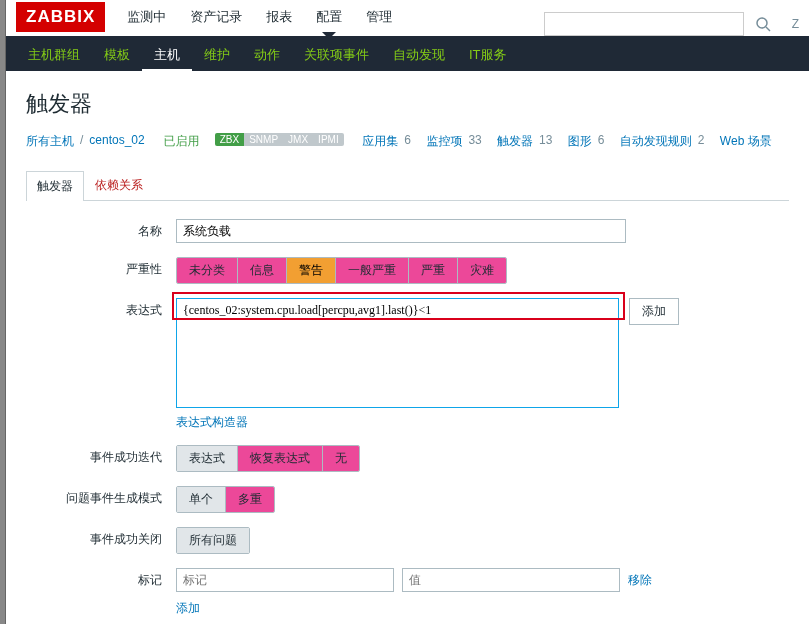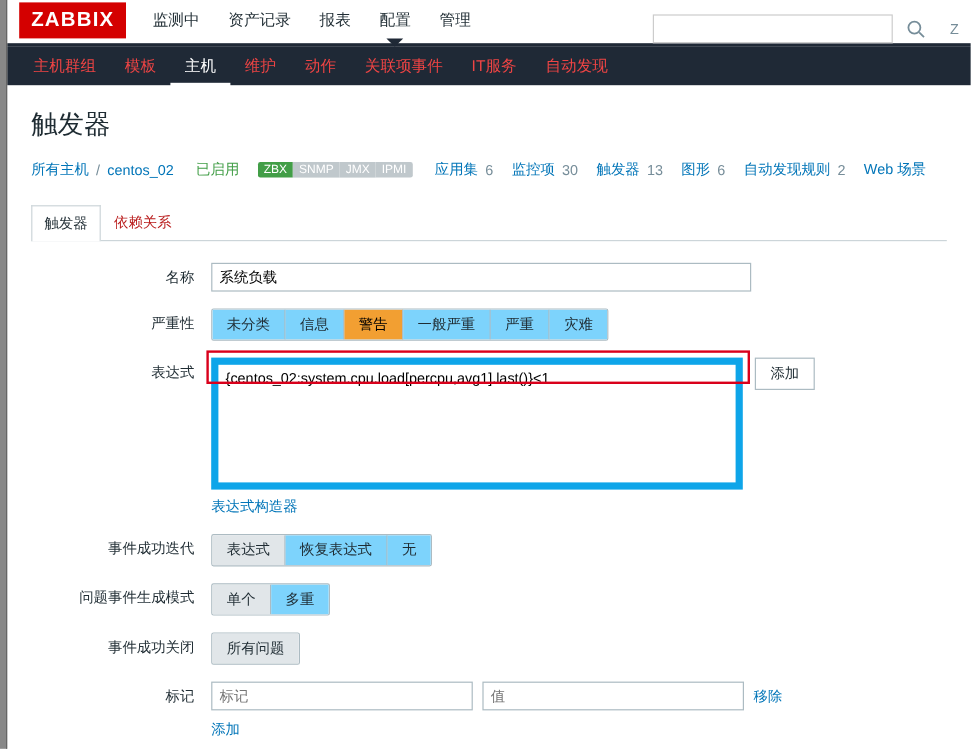--- a/index.html
+++ b/index.html
@@ -9,50 +9,50 @@
 .top-bar { height:39px; background:#fff; display:flex; align-items:flex-end; border-bottom:3px solid #1f2936; }
 .logo { background:#d40000; color:#fff; font-weight:bold; font-size:17px; height:30px; margin:4px 10px 4px 10px; padding:0 10px; display:flex; align-items:center; letter-spacing:1px; }
 .top-menu { display:flex; gap:0; }
 .top-menu a { color:#1f2c33; text-decoration:none; padding:10px 12px; font-size:13px; }
 .top-menu a.active { position:relative; }
 .top-menu a.active::after { content:''; position:absolute; bottom:-3px; left:50%; transform:translateX(-50%); width:0; height:0; border-left:7px solid transparent; border-right:7px solid transparent; border-top:7px solid #1f2936; }
 .search-wrap { margin-left:auto; display:flex; align-items:center; gap:8px; margin-right:10px;}
 .search-input { width:200px; height:24px; border:1px solid #ccc; padding:0 6px; font-size:12px; }
 .search-icon { width:22px; height:22px; display:flex; align-items:center; justify-content:center; color:#768d99;}
 .sub-nav { background:#1f2936; height:32px; display:flex; align-items:center; padding-left:10px; }
-.sub-nav a { color:#ef4444; text-decoration:none; padding:8px 12px; font-size:13px; }
+.sub-nav a { color:#84cc16; text-decoration:none; padding:8px 12px; font-size:13px; }
 .sub-nav a.active { color:#fff; border-bottom:3px solid #fff; padding-bottom:5px; }
 .page-content { padding:18px 20px 10px 20px; }
 h1 { font-size:22px; font-weight:normal; color:#1f2c33; margin-bottom:14px; }
-.bc-row { display:flex; align-items:center; flex-wrap:wrap; gap:6px; font-size:12px; color:#768d99; margin-bottom:16px; padding-bottom:4px; }
+.bc-row { display:flex; align-items:flex-start; flex-wrap:wrap; gap:6px; font-size:12px; color:#768d99; margin-bottom:16px; padding-bottom:4px; }
 .bc-row a { color:#0275b8; text-decoration:none; }
 .bc-row .sep { color:#768d99; }
 .status-enabled { color:#429e47; }
 .tag { display:inline-block; padding:1px 5px; font-size:10px; color:#fff; border-radius:2px; }
 .tag.green { background:#429e47; }
 .tag.grey { background:#c0c8cc; color:#fff; }
 .tag-group { display:flex; gap:0; }
 .tag-group .tag { border-radius:0; }
 .tag-group .tag:first-child { border-radius:2px 0 0 2px; }
 .tag-group .tag:last-child { border-radius:0 2px 2px 0; }
 .count { color:#768d99; }
 .nav-tabs { border-bottom:1px solid #ccd5d9; display:flex; gap:0; margin-bottom:18px; }
 .nav-tabs a { padding:6px 10px; color:#b91c1c; text-decoration:none; border:1px solid transparent; border-bottom:none; font-size:12px;}
 .nav-tabs a.active { border-color:#ccd5d9; background:#fff; color:#1f2c33; position:relative; top:1px; }
 .form-row { display:flex; align-items:flex-start; margin-bottom:14px;justify-content:space-between; }
 .form-row > label { width:150px; text-align:right; padding-right:14px; padding-top:4px; color:#1f2c33; font-size:12px;}
 .form-row .ctrl { flex:1; }
 .text-input { width:450px; height:24px; border:1px solid #acbbc2; padding:0 6px; font-size:12px; }
 .segmented { display:flex; border:1px solid #acbbc2; border-radius:2px; overflow:hidden; width:fit-content; }
-.segmented button { background:#7dd3fc; border:none; border-right:1px solid #acbbc2; padding:4px 12px; font-size:12px; cursor:pointer; color:#1f2c33;}
+.segmented button { background:#ec4899; border:none; border-right:1px solid #acbbc2; padding:4px 12px; font-size:12px; cursor:pointer; color:#1f2c33;}
 .segmented button:last-child { border-right:none; }
 .segmented button.sel { background:#e1e6e9; }
 .segmented button.sel-orange { background:#f29f32; color:#000000; }
 .expr-wrap { display:flex; gap:10px; align-items:flex-start; }
-.expr-area { width:443px; height:110px; border:6px solid #0ea5e9; padding:4px 6px; font-size:12px; font-family:Liberation Sans, sans-serif; resize:none;}
+.expr-area { width:443px; height:110px; border:1px solid #0ea5e9; padding:4px 6px; font-size:12px; font-family:Liberation Serif, serif; resize:none;}
 .red-box { position:absolute; border:2px solid #d9001b; pointer-events:none; }
 .btn { border:1px solid #acbbc2; background:#fff; padding:4px 12px; font-size:12px; cursor:pointer; color:#1f2c33;}
 .link-blue { color:#0275b8; text-decoration:none; font-size:12px; }
 .tag-row-ctrl { display:flex; gap:8px; align-items:center; margin-bottom:8px;}
 .tag-row-ctrl input { width:218px; height:24px; border:1px solid #acbbc2; padding:0 6px; font-size:12px;}
 .expr-rel { position:relative; }
 </style>
 </head>
 <body>
 
@@ -80,22 +80,22 @@
     </div>
   </div>
 
   <div class="sub-nav">
     <a href="#">主机群组</a>
     <a href="#">模板</a>
     <a href="#" class="active">主机</a>
     <a href="#">维护</a>
     <a href="#">动作</a>
     <a href="#">关联项事件</a>
+    <a href="#">自动发现</a>
     <a href="#">IT服务</a>
-    <a href="#">自动发现</a>
   </div>
 
   <div class="page-content">
     <h1>触发器</h1>
 
     <div class="bc-row">
       <a href="#">所有主机</a>
       <span class="sep">/</span>
       <a href="#">centos_02</a>
       &nbsp;&nbsp;
@@ -105,21 +105,21 @@
         <span class="tag green">ZBX</span>
         <span class="tag grey">SNMP</span>
         <span class="tag grey">JMX</span>
         <span class="tag grey">IPMI</span>
       </span>
       &nbsp;&nbsp;
       <a href="#">应用集</a>
       <span class="count">6</span>
       &nbsp;
       <a href="#">监控项</a>
-      <span class="count">30</span>
+      <span class="count">33</span>
       &nbsp;
       <a href="#">触发器</a>
       <span class="count">13</span>
       &nbsp;
       <a href="#">图形</a>
       <span class="count">6</span>
       &nbsp;
       <a href="#">自动发现规则</a>
       <span class="count">2</span>
       &nbsp;

